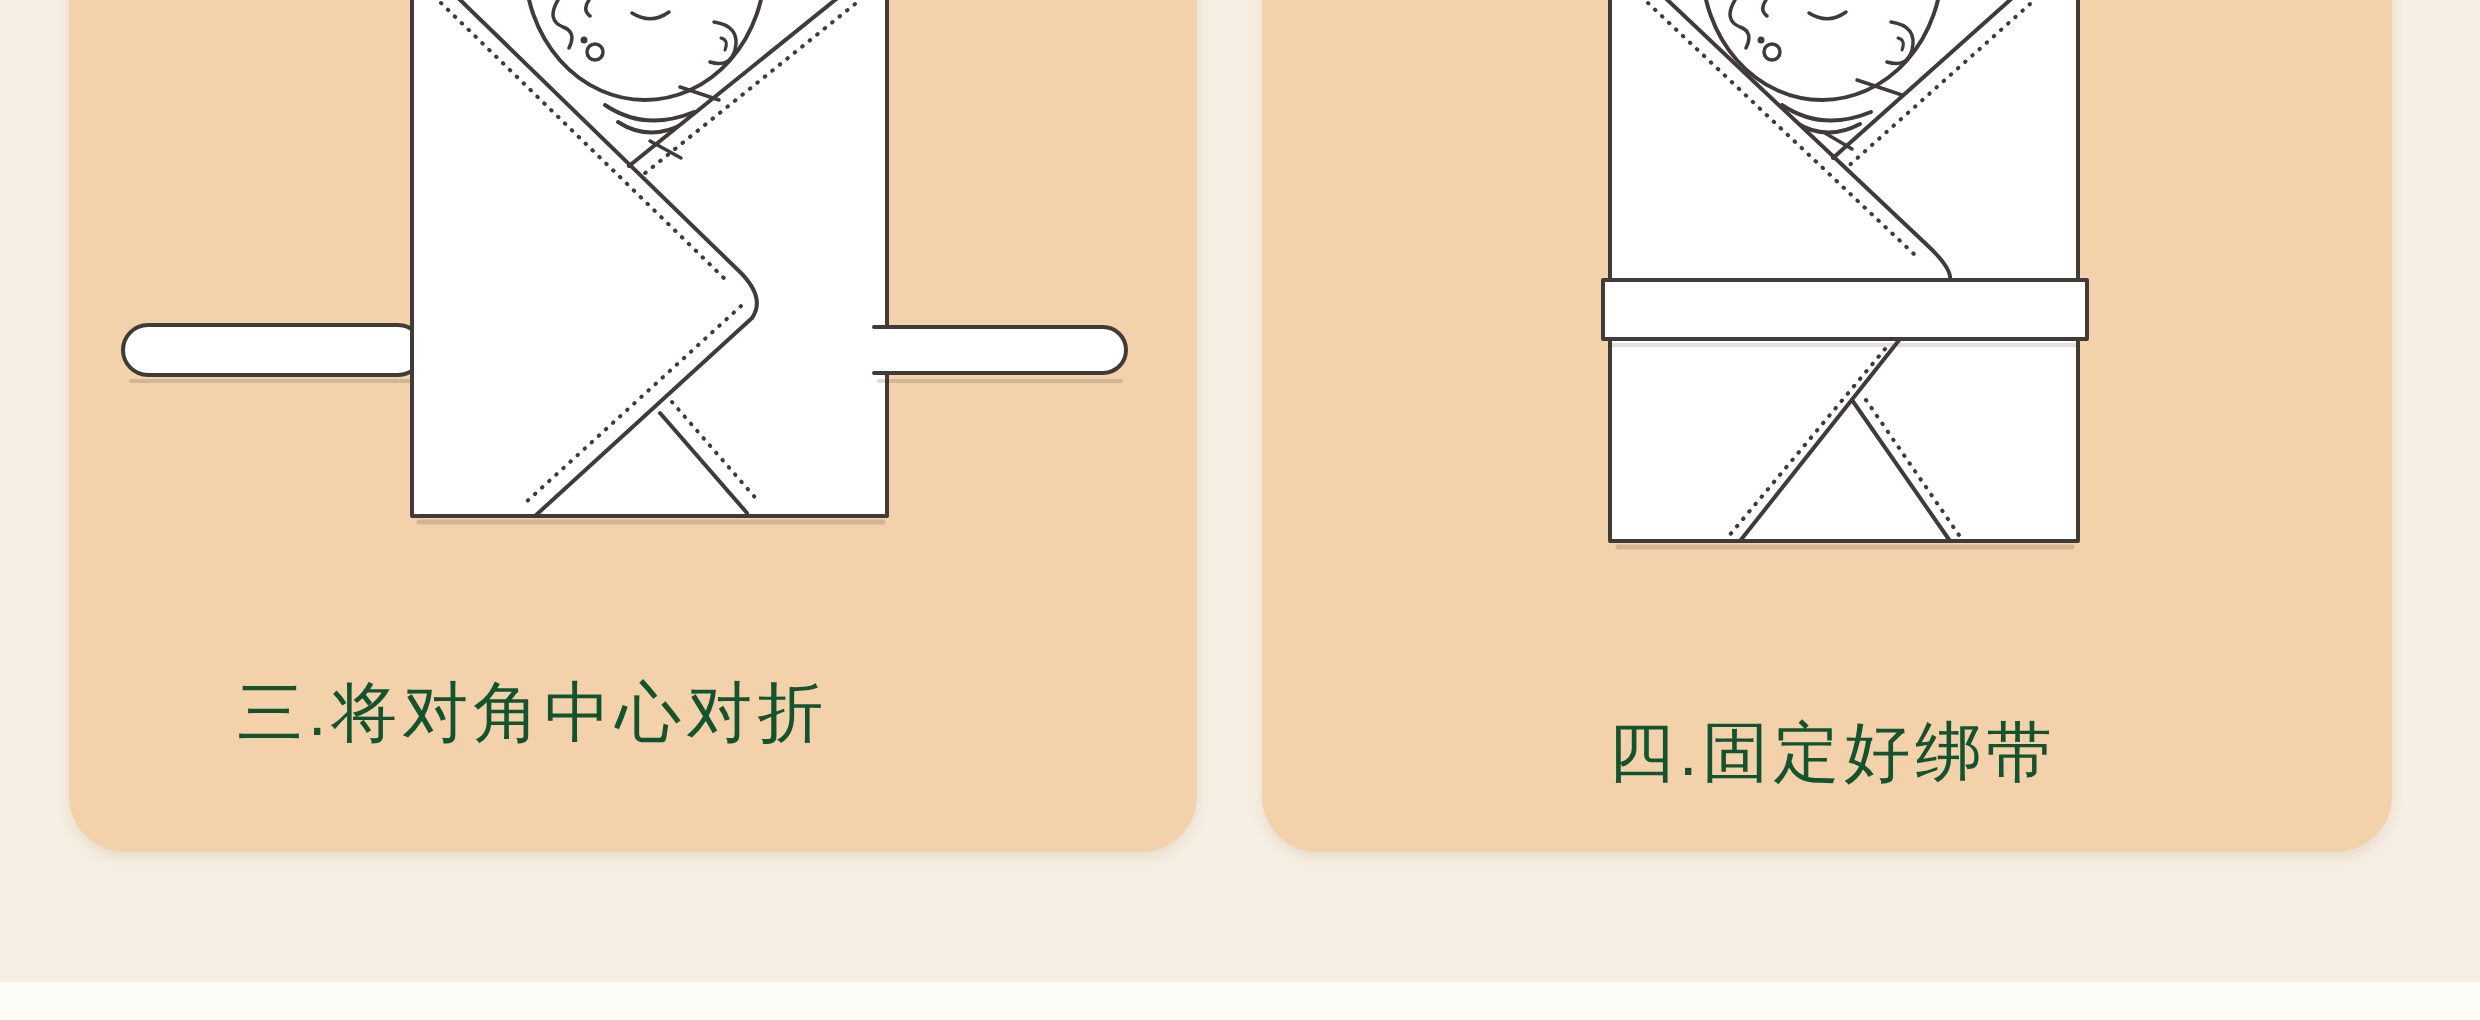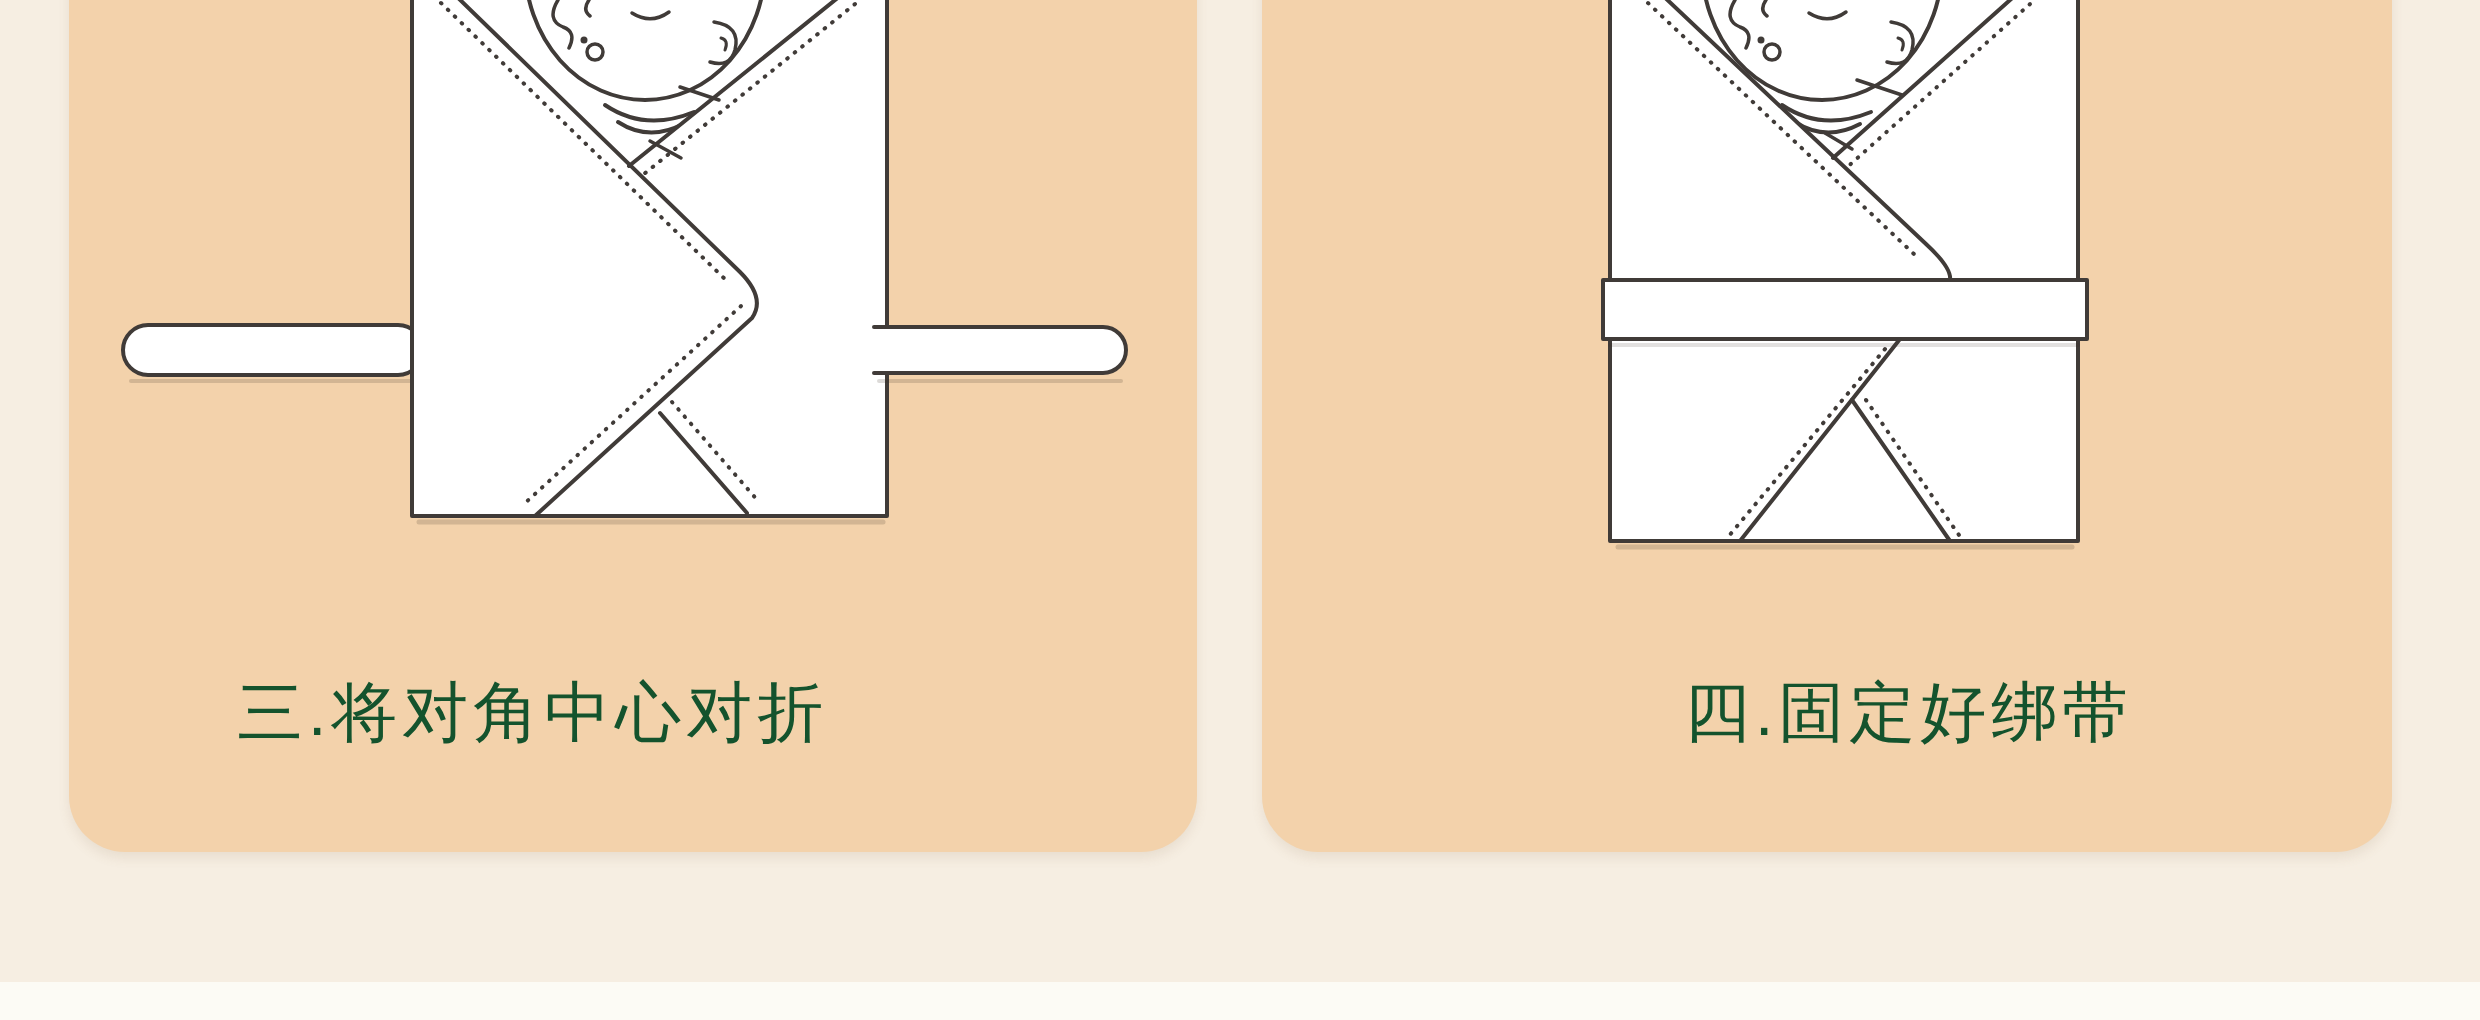--- a/index.html
+++ b/index.html
@@ -9,21 +9,21 @@
   .card{position:absolute;top:-80px;height:932px;background:#f3d2ab;border-radius:56px;
         box-shadow:0 6px 12px rgba(140,110,70,0.12);}
   .card-left{left:69px;width:1128px;}
   .card-right{left:1262px;width:1130px;}
   .illus{position:absolute;top:0;}
   #illusL{left:69px;}
   #illusR{left:1262px;}
   .caption{position:absolute;top:676px;font-size:66px;line-height:72px;
            letter-spacing:5px;color:#14532d;font-weight:500;white-space:nowrap;}
   .caption-left{left:237px;}
-  .caption-right{left:1684px;}
+  .caption-right{left:1608px;margin-top:40px;}
   .footer-strip{position:absolute;left:0;top:982px;width:2480px;height:38px;background:#fcfbf5;}
 </style>
 </head>
 <body>
 
 <div class="stage">
 
   <section class="card card-left"></section>
   <section class="card card-right"></section>
 

